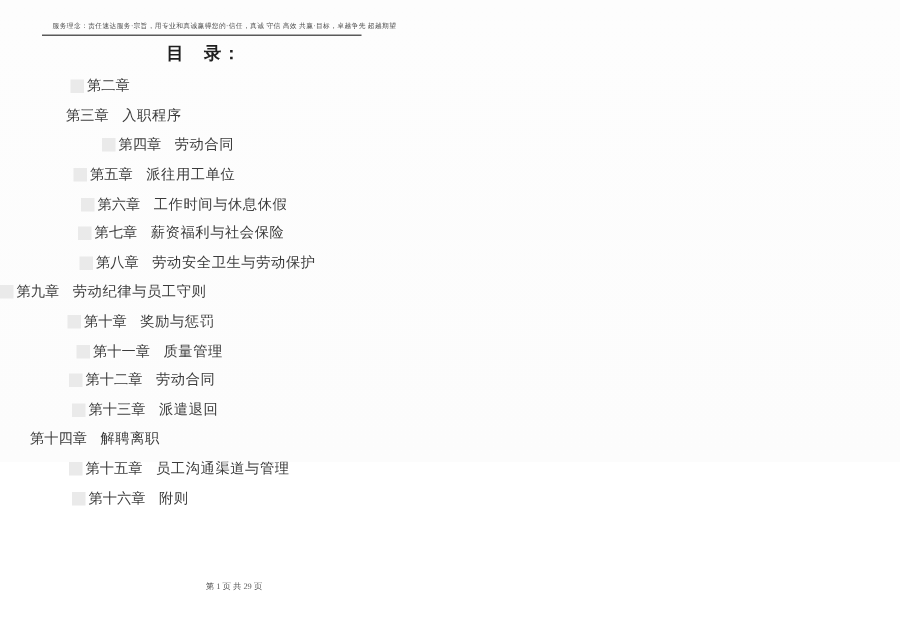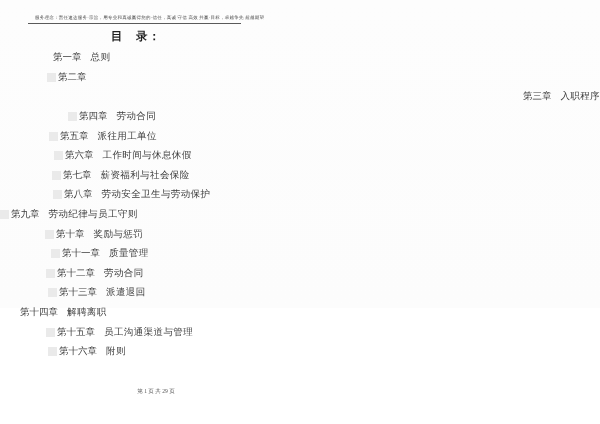--- a/index.html
+++ b/index.html
@@ -55,29 +55,25 @@
 
 <div class="page">
 
   <div class="header-line">服务理念：责任速达服务·宗旨，用专业和真诚赢得您的·信任，真诚 守信 高效 共赢·目标，卓越争先 超越期望</div>
 
   <div class="header-rule"></div>
 
   <div class="doc-title">目　录：</div>
 
   <div class="toc" id="toc">
-      <div class="toc-row" style="padding-left: 53px;">
-        <span class="chap">第一章</span>
-        <span class="chap-title">总则</span>
-      </div>
       <div class="toc-row" style="padding-left: 47px;">
         <span class="shade"></span>
         <span class="chap">第二章</span>
       </div>
-      <div class="toc-row" style="padding-left: 44px; justify-content: flex-end;">
+      <div class="toc-row" style="padding-left: 44px;">
         <span class="chap">第三章</span>
         <span class="chap-title">入职程序</span>
       </div>
       <div class="toc-row" style="padding-left: 68px;">
         <span class="shade"></span>
         <span class="chap">第四章</span>
         <span class="chap-title">劳动合同</span>
       </div>
       <div class="toc-row" style="padding-left: 49px;">
         <span class="shade"></span>

